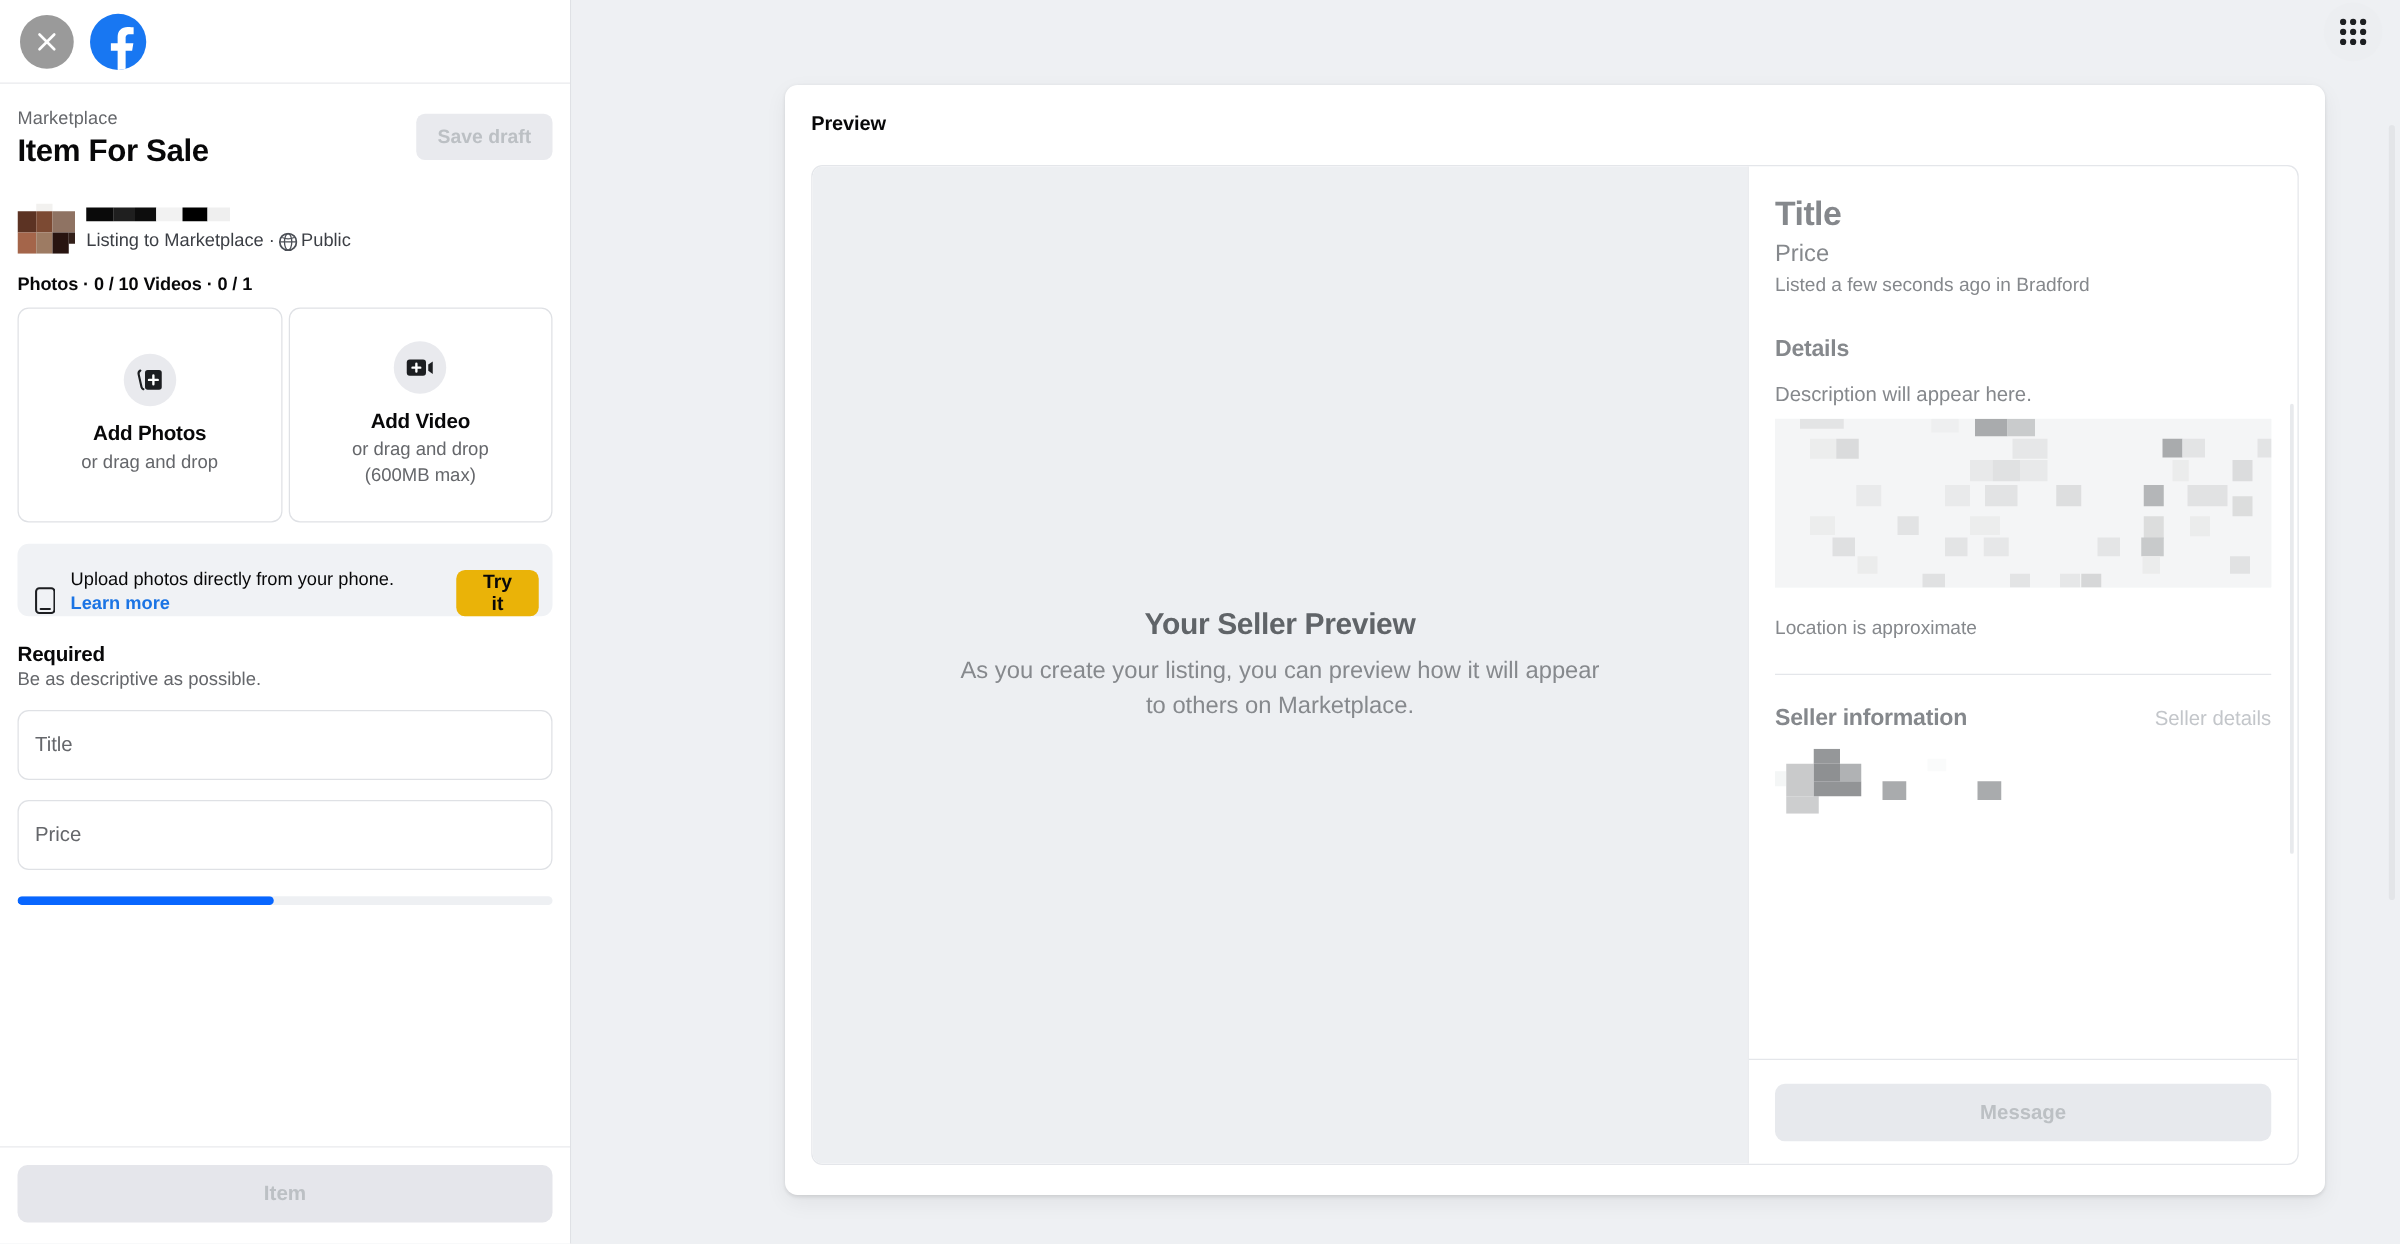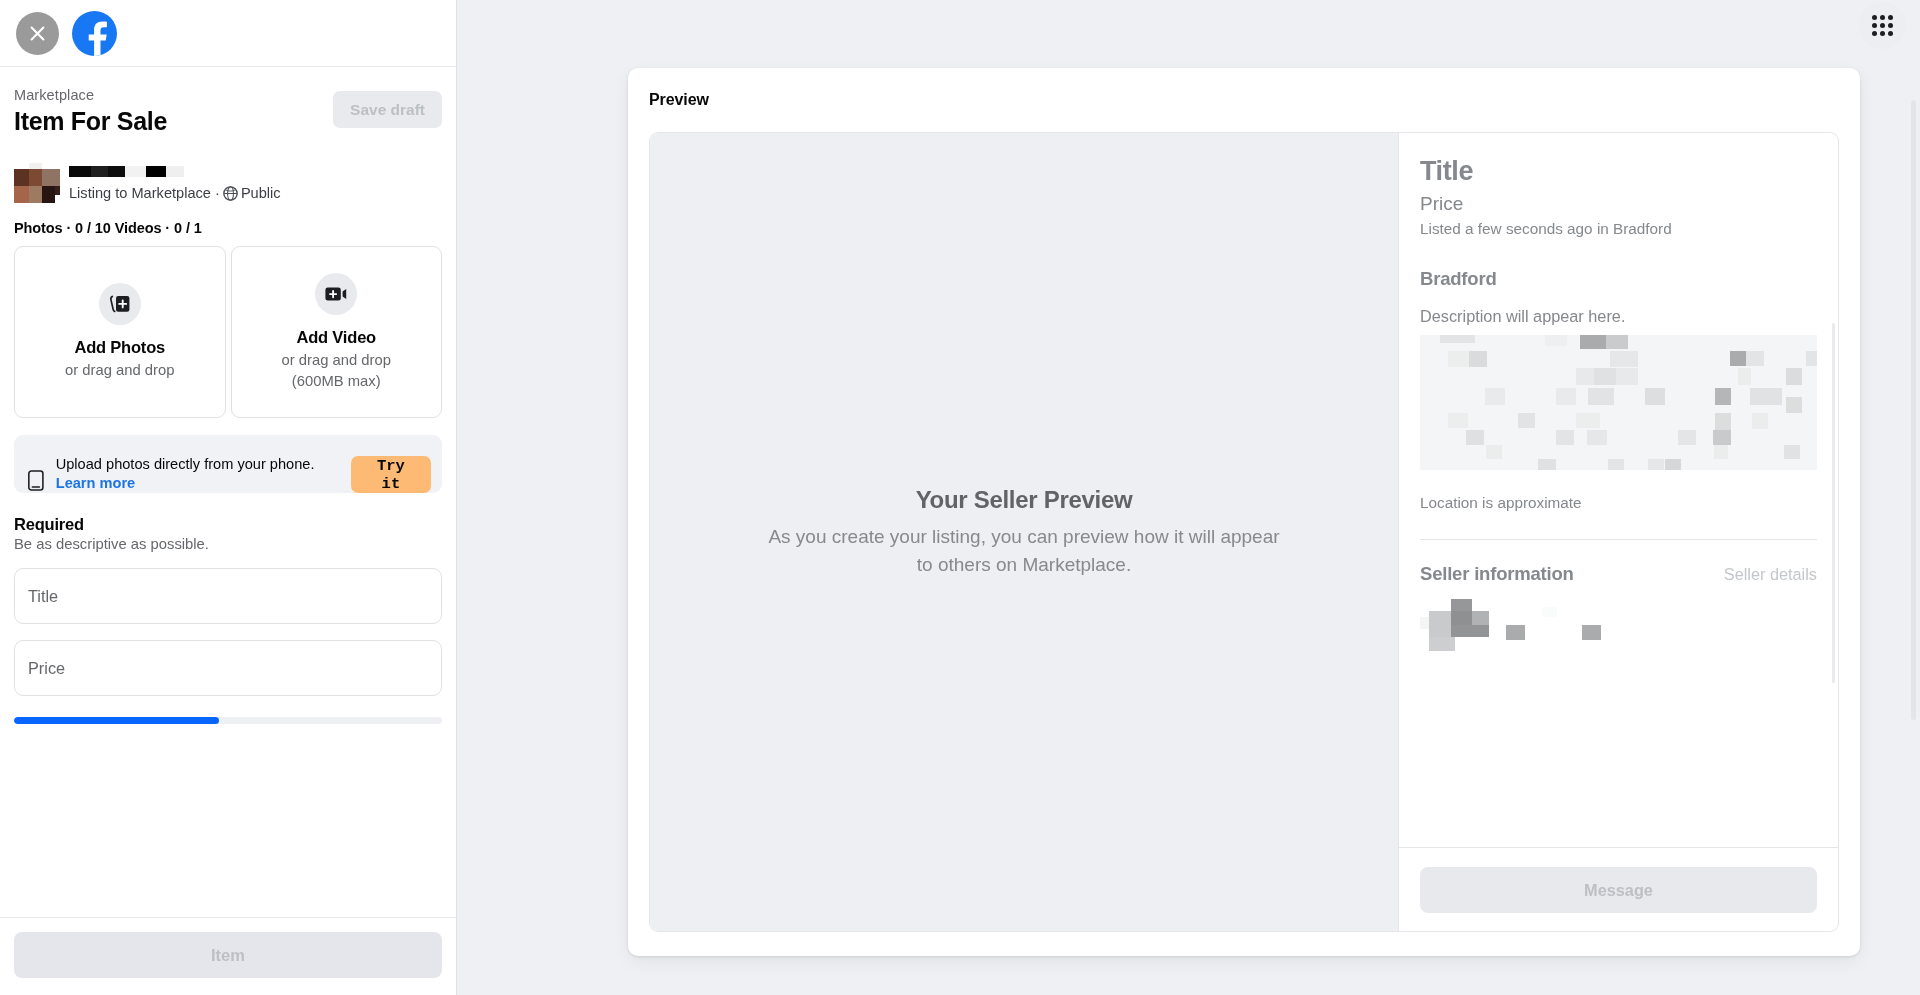--- a/index.html
+++ b/index.html
@@ -215,27 +215,27 @@
     font-size: 14.6px;
     color: #080809;
     line-height: 19px;
   }
   .learn-more {
     color: #1b74e4;
     font-weight: bold;
     cursor: pointer;
   }
   .try-it {
-    background: #fdba74;
+    background: #eab308;
     color: #080809;
     border: none;
     border-radius: 7px;
     font-size: 15.5px;
     font-weight: bold;
-    font-family: Liberation Mono, monospace;
+    font-family: Liberation Sans, sans-serif;
     padding: 0 17px;
     height: 37px;
     cursor: pointer;
   }
 
   .section-title {
     font-size: 16.5px;
     font-weight: bold;
     color: #080809;
     margin-top: 22px;
@@ -666,21 +666,21 @@
         <div class="plp-sub">As you create your listing, you can preview how it will appear to others on Marketplace.</div>
       </div>
 
       <div class="preview-detail-pane">
 
         <div class="detail-scroll">
           <div class="detail-title">Title</div>
           <div class="detail-price">Price</div>
           <div class="detail-listed">Listed a few seconds ago in Bradford</div>
 
-          <div class="detail-section-h">Bradford</div>
+          <div class="detail-section-h">Details</div>
           <div class="detail-desc">Description will appear here.</div>
 
           <div class="map-pix">
             <i style="left:0;top:0;width:398px;height:135px;background:#f4f5f6;"></i>
             <i style="left:20px;top:0;width:35px;height:8px;background:#e3e4e5;"></i>
             <i style="left:125px;top:0;width:22px;height:11px;background:#eeeff0;"></i>
             <i style="left:160px;top:0;width:26px;height:14px;background:#a9abad;"></i>
             <i style="left:186px;top:0;width:22px;height:14px;background:#c9cbcc;"></i>
             <i style="left:28px;top:16px;width:21px;height:16px;background:#eceded;"></i>
             <i style="left:49px;top:16px;width:18px;height:16px;background:#dadbdc;"></i>

